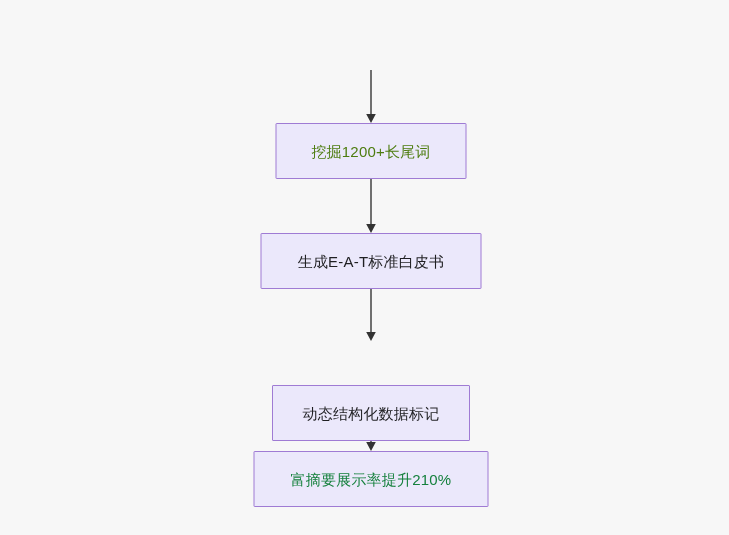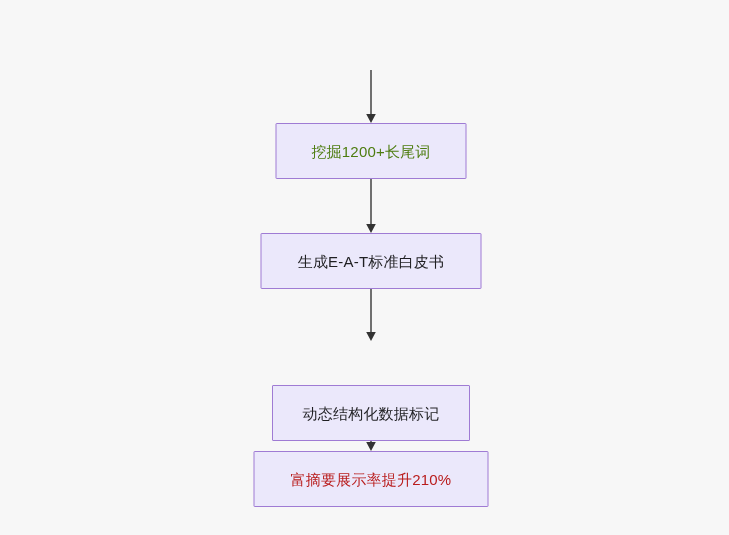--- a/index.html
+++ b/index.html
@@ -79,15 +79,15 @@
     <div class="node" style="left: 371px; top: 123px; width: 191px; background: rgb(235, 232, 251); border-color: rgb(159, 123, 212);">
       <span class="node-label" style="color: #4d7c0f;">挖掘1200+长尾词</span>
     </div>
     <div class="node" style="left: 371px; top: 233px; width: 221px; background: rgb(235, 232, 251); border-color: rgb(159, 123, 212);">
       <span class="node-label" style="color: rgb(31, 31, 34);">生成E-A-T标准白皮书</span>
     </div>
     <div class="node" style="left: 371px; top: 341px; width: 198px; background: rgb(235, 232, 251); border-color: rgb(159, 123, 212); margin-top: 44px;">
       <span class="node-label" style="color: rgb(31, 31, 34);">动态结构化数据标记</span>
     </div>
     <div class="node" style="left: 371px; top: 451px; width: 235px; background: rgb(235, 232, 251); border-color: rgb(159, 123, 212);">
-      <span class="node-label" style="color: #b91c1c; text-align: right;">富摘要展示率提升210%</span>
+      <span class="node-label" style="color: #15803d; text-align: right;">富摘要展示率提升210%</span>
     </div>
   </div>
 
 </body></html>

